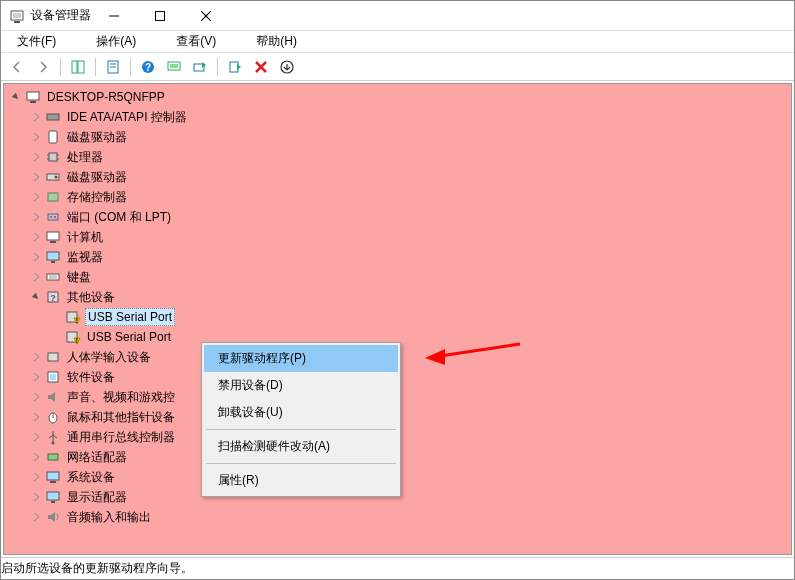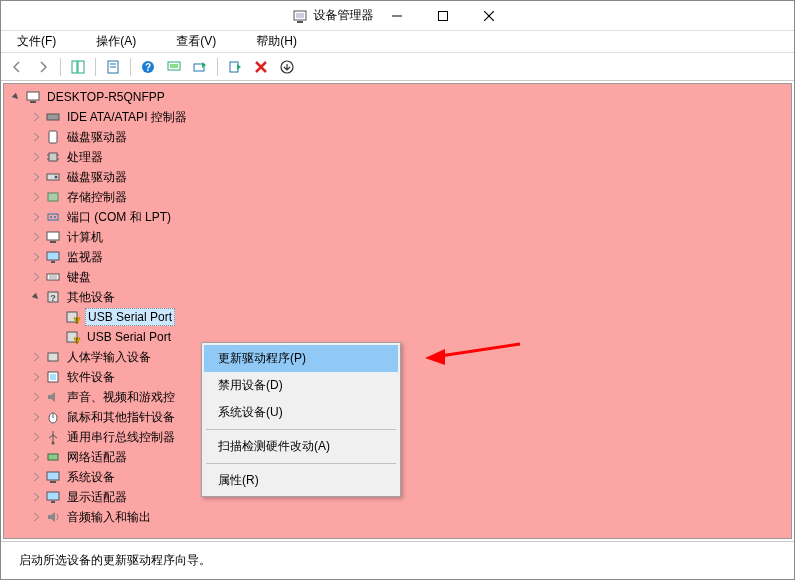--- a/index.html
+++ b/index.html
@@ -1,19 +1,19 @@
 <!DOCTYPE html>
 <html><head>
 <meta charset="utf-8">
 <style>
   * { box-sizing: border-box; margin: 0; padding: 0; }
   body { font-family: "Microsoft YaHei", "Segoe UI", sans-serif; font-size: 12px; color: #000; background: #fff; }
   .window { width: 795px; height: 580px; border: 1px solid #888; display: flex; flex-direction: column; position: relative; background: #fff; }
   
-  .titlebar { height: 30px; display: flex; align-items: center; justify-content: center; border-bottom: 1px solid #ddd; }
+  .titlebar { height: 30px; display: flex; align-items: center; justify-content: flex-start; border-bottom: 1px solid #ddd; }
   .titlebar-left { display: flex; align-items: center; padding-left: 8px; gap: 6px; }
   .titlebar-icon { width: 16px; height: 16px; display: flex; align-items: center; justify-content: center; }
   .titlebar-title { font-size: 12px; }
   .titlebar-buttons { display: flex; }
   .titlebar-btn { width: 46px; height: 30px; display: flex; align-items: center; justify-content: center; background: transparent; border: none; cursor: pointer; }
   
   .menubar { height: 22px; display: flex; align-items: center; padding-left: 8px; border-bottom: 1px solid #ddd; gap: 24px; }
   .menubar-item { padding: 2px 8px; cursor: pointer; }
   
   .toolbar { height: 28px; display: flex; align-items: center; padding: 0 4px; border-bottom: 1px solid #ccc; gap: 2px; }
@@ -31,21 +31,21 @@
   .label { padding: 1px 2px; }
   .selected .label { background: #cce8ff; border: 1px dotted #888; }
   
   .context-menu { position: absolute; left: 200px; top: 341px; width: 200px; background: #f0f0f0; border: 1px solid #a0a0a0; box-shadow: 2px 2px 4px rgba(0,0,0,0.25); padding: 2px; z-index: 10; }
   .cm-item { padding: 5px 14px; cursor: pointer; font-size: 12px; }
   .cm-item.highlight { background: #90c8f6; }
   .cm-sep { height: 1px; background: #c0c0c0; margin: 3px 2px; }
   
   .arrow { position: absolute; left: 424px; top: 340px; z-index: 5; }
   
-  .statusbar { height: 38px; border-top: 1px solid #ccc; display: flex; align-items: center; padding: 0 18px; font-size: 12px; }
+  .statusbar { height: 22px; border-top: 1px solid #ccc; display: flex; align-items: center; padding: 0 0; font-size: 12px; }
   svg { display: block; }
 </style>
 </head>
 <body>
 
 <div class="window">
 
   <div class="titlebar">
     <div class="titlebar-left">
       <span class="titlebar-icon">
@@ -455,21 +455,21 @@
             </svg>
           </span>
           <span class="label">音频输入和输出</span>
         </div>
     </div>
   </div>
 
   <div class="context-menu">
     <div class="cm-item highlight">更新驱动程序(P)</div>
     <div class="cm-item">禁用设备(D)</div>
-    <div class="cm-item">系统设备(U)</div>
+    <div class="cm-item">卸载设备(U)</div>
     <div class="cm-sep"></div>
     <div class="cm-item">扫描检测硬件改动(A)</div>
     <div class="cm-sep"></div>
     <div class="cm-item">属性(R)</div>
   </div>
 
   <div class="arrow">
     <svg width="100" height="30">
         <line x1="95" y1="3" x2="15" y2="15" stroke="#ff0000" stroke-width="3"></line>
         <polygon points="0,17 20,8 20,24" fill="#ff0000"></polygon>

